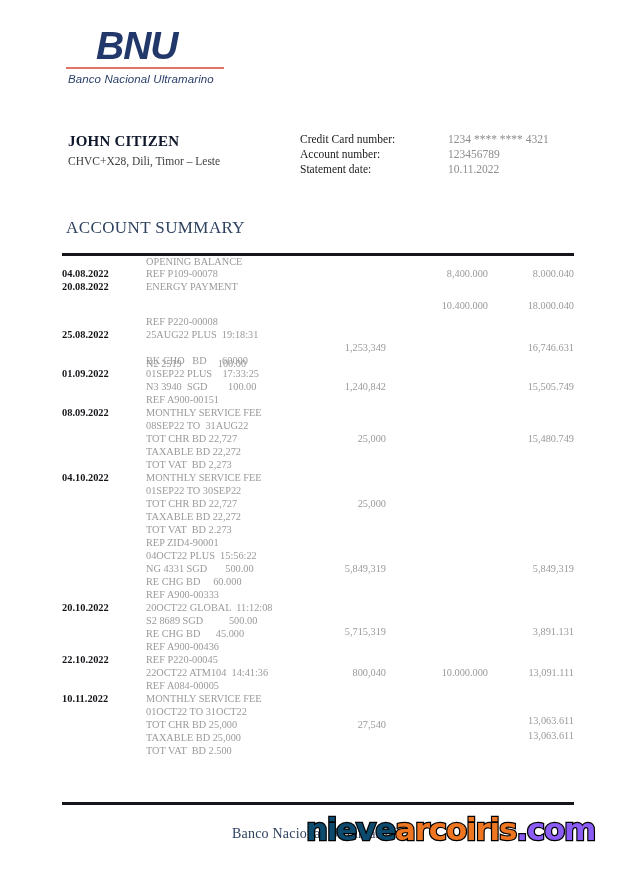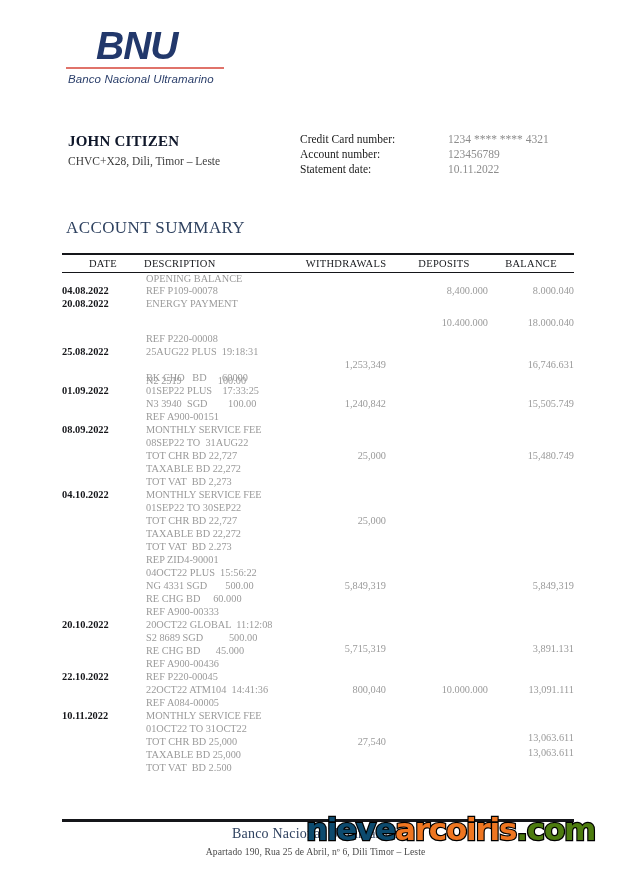--- a/index.html
+++ b/index.html
@@ -207,21 +207,21 @@
     font-weight: bold;
     font-size: 31px;
     letter-spacing: -1.2px;
     line-height: 1;
     white-space: nowrap;
     -webkit-text-stroke: 2.4px #000000;
     paint-order: stroke fill;
   }
   .wm-a { color: #0c4a6e; margin-left: 48px; }
   .wm-b { color: #ef7621; }
-  .wm-c { color: #4d7c0f; }
+  .wm-c { color: #8b5cf6; }
 </style>
 </head>
 <body>
 
 <div class="logo-block">
   <div class="logo-word">BNU</div>
   <div class="logo-rule"></div>
   <div class="logo-tagline">Banco Nacional Ultramarino</div>
 </div>
 
@@ -240,27 +240,20 @@
   <div class="meta-row">
     <span class="meta-label">Statement date:</span>
     <span class="meta-value">10.11.2022</span>
   </div>
 </div>
 
 <div class="section-title">ACCOUNT SUMMARY</div>
 
 <div class="table-wrap">
   <div class="rule-thick"></div>
-  <div class="thead">
-    <div class="col-date">DATE</div>
-    <div class="col-desc">DESCRIPTION</div>
-    <div class="col-wdr">WITHDRAWALS</div>
-    <div class="col-dep">DEPOSITS</div>
-    <div class="col-bal">BALANCE</div>
-  </div>
   <div class="rule-thin"></div>
   <div class="tbody" id="tbody">
       <div class="txn-line c-desc" style="top: 0px;">OPENING BALANCE</div>
       <div class="txn-line c-date" style="top: 12px;">04.08.2022</div>
       <div class="txn-line c-desc" style="top: 12px;">REF P109-00078</div>
       <div class="txn-line c-dep" style="top: 12px;">8,400.000</div>
       <div class="txn-line c-bal" style="top: 12px;">8.000.040</div>
       <div class="txn-line c-date" style="top: 25px;">20.08.2022</div>
       <div class="txn-line c-desc" style="top: 25px;">ENERGY PAYMENT</div>
       <div class="txn-line c-dep" style="top: 44px;">10.400.000</div>
@@ -322,16 +315,15 @@
       <div class="txn-line c-wdr" style="top: 463px;">27,540</div>
       <div class="txn-line c-bal" style="top: 474px;">13,063.611</div>
       <div class="txn-line c-desc" style="top: 476px;">TAXABLE BD 25,000</div>
       <div class="txn-line c-desc" style="top: 489px;">TOT VAT  BD 2.500</div>
     </div>
   <div class="rule-thick"></div>
 </div>
 
 <div class="footer">
   <div class="foot-bank">Banco Nacional Ultramarino</div>
-  <div class="foot-line">Apartado 190, Rua 25 de Abril, nº 6, Dili Timor –  Leste</div>
 </div>
 
 <div class="watermark"><span class="wm-a">nieve</span><span class="wm-b">arcoiris</span><span class="wm-c">.com</span></div>
 
 </body></html>

